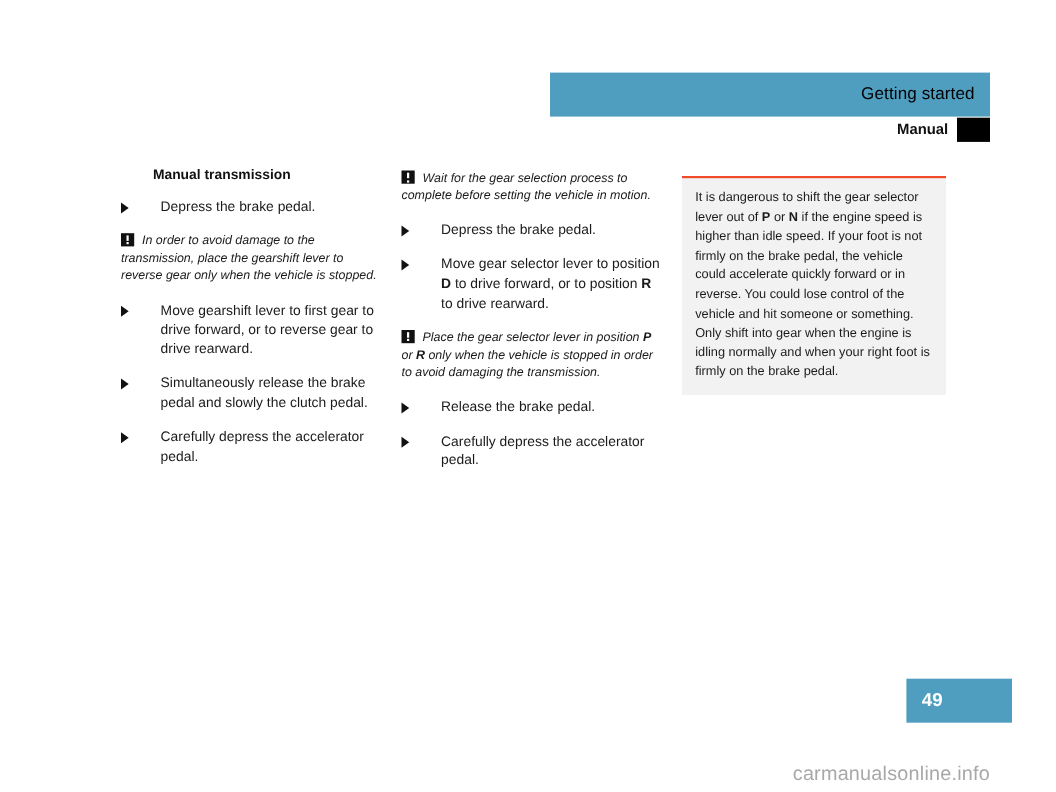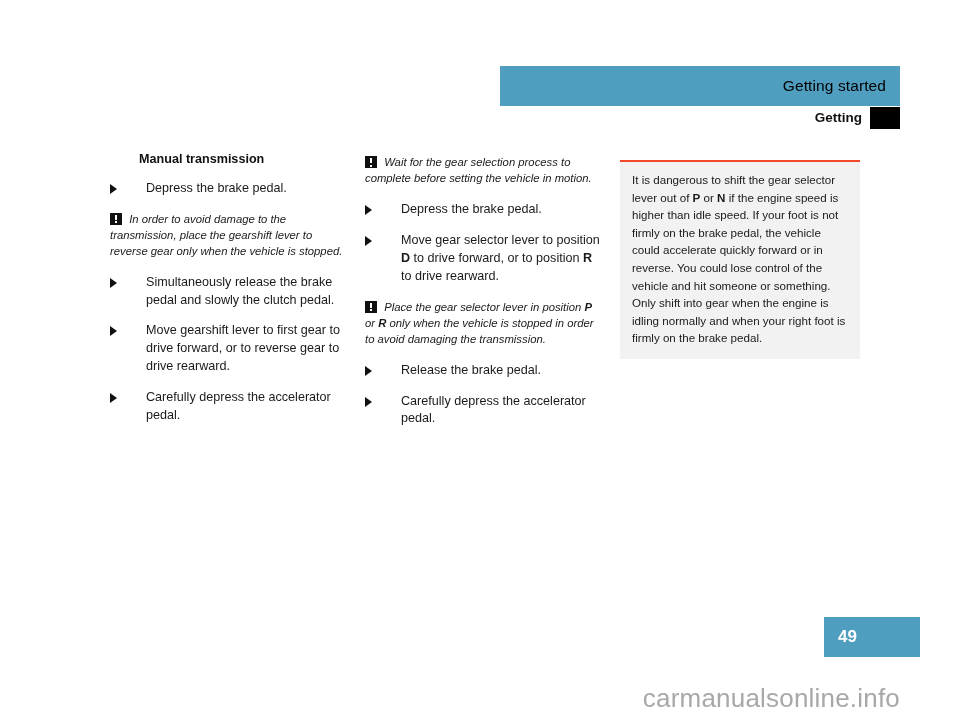--- a/index.html
+++ b/index.html
@@ -203,46 +203,46 @@
     left: 14px;
     top: 10px;
     font-size: 17px;
     font-weight: bold;
     color: #ffffff;
   }
   .watermark {
     position: absolute;
     right: 60px;
     bottom: 6px;
-    font-size: 26px;
+    font-size: 18px;
     color: #a8a8a8;
     letter-spacing: 0.2px;
     white-space: nowrap;
   }
 </style>
 </head>
 <body>
 
 <div class="page">
 
   <div class="header-bar">
     <div class="header-title">Getting started</div>
   </div>
   <div class="subheader">
-    <div class="subheader-title">Getting</div>
+    <div class="subheader-title">Manual</div>
     <div class="subheader-tab"></div>
   </div>
 
   <div class="col col-1">
     <div class="col-heading">Manual transmission</div>
     <div id="manual-blocks">
         <div class="step"><span class="tri"></span>Depress the brake pedal.</div>
         <div class="note"><span class="note-icon"></span> In order to avoid damage to the transmission, place the gearshift lever to reverse gear only when the vehicle is stopped.</div>
+        <div class="step"><span class="tri"></span>Move gearshift lever to first gear to drive forward, or to reverse gear to drive rearward.</div>
         <div class="step"><span class="tri"></span>Simultaneously release the brake pedal and slowly the clutch pedal.</div>
-        <div class="step"><span class="tri"></span>Move gearshift lever to first gear to drive forward, or to reverse gear to drive rearward.</div>
         <div class="step"><span class="tri"></span>Carefully depress the accelerator pedal.</div>
       </div>
   </div>
 
   <div class="col col-2">
     <div id="automatic-blocks">
         <div class="note"><span class="note-icon"></span> Wait for the gear selection process to complete before setting the vehicle in motion.</div>
         <div class="step"><span class="tri"></span>Depress the brake pedal.</div>
         <div class="step"><span class="tri"></span>Move gear selector lever to position <b>D</b> to drive forward, or to position <b>R</b> to drive rearward.</div>
         <div class="note"><span class="note-icon"></span> Place the gear selector lever in position <b>P</b> or <b>R</b> only when the vehicle is stopped in order to avoid damaging the transmission.</div>

